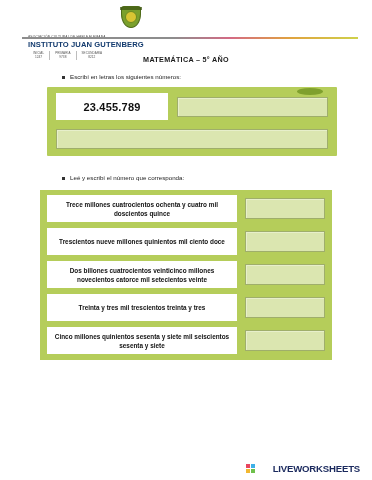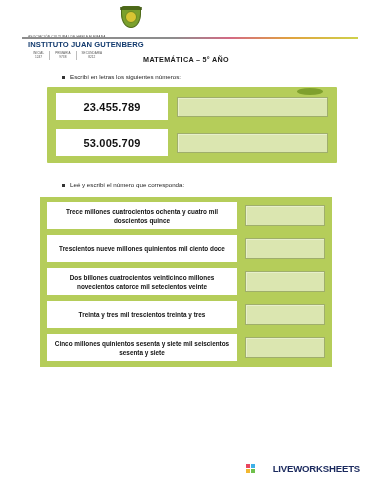--- a/index.html
+++ b/index.html
@@ -209,21 +209,20 @@
   </div>
 
   <div class="panel">
     <div class="tab-blob"></div>
 
     <div class="ex-row">
       <div class="num-cell">23.455.789</div>
       <div class="ans-field"></div>
     </div>
     <div class="ex-row">
-      <div class="num-cell">53.005.709</div>
       <div class="ans-field"></div>
     </div>
   </div>
 
   <div class="bullet-line bullet-line2">
     <span class="bullet-dot"></span>
     <span>Leé y escribí el número que corresponda:</span>
   </div>
 
   <div class="table2">

